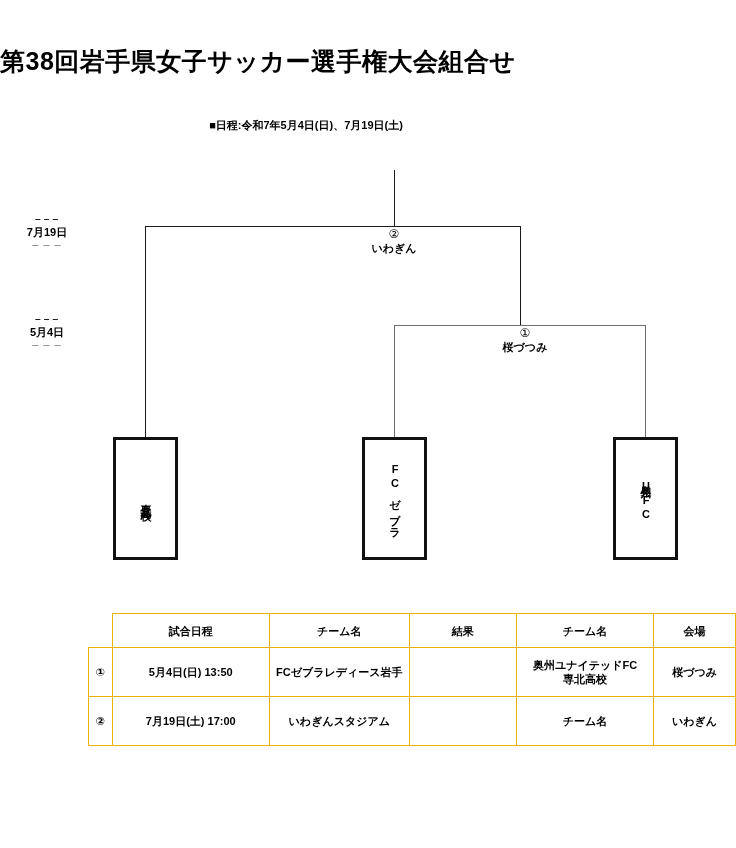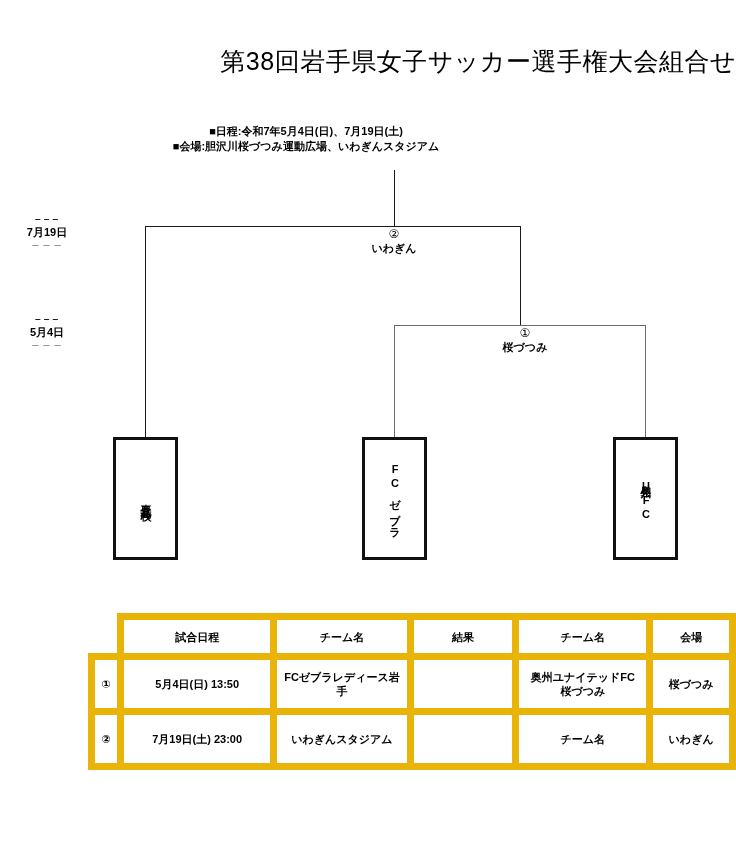--- a/index.html
+++ b/index.html
@@ -16,30 +16,30 @@
     color: #000000;
     overflow: hidden;
   }
 
   
   #page-title {
     position: absolute;
     left: 0;
     top: 45px;
     width: 736px;
-    text-align: right;
+    text-align: left;
     font-size: 25px;
-    font-weight: normal;
+    font-weight: bold;
     letter-spacing: 0.5px;
     white-space: nowrap;
   }
   #subtitle-block {
     position: absolute;
     left: 0;
-    top: 124px;
+    top: 118px;
     width: 612px;
     text-align: center;
     font-size: 11px;
     line-height: 15px;
     font-weight: bold;
   }
   .subtitle-line { white-space: nowrap; }
 
   
   #bracket {
@@ -117,21 +117,21 @@
   #results-table {
     position: absolute;
     left: 88px;
     top: 613px;
     border-collapse: collapse;
     table-layout: fixed;
     font-size: 11px;
     font-weight: bold;
   }
   #results-table td, #results-table th {
-    border: 7px solid #eab308;
+    border: 1px solid #eab308;
     text-align: center;
     vertical-align: middle;
     padding: 0 3px;
     font-weight: bold;
     line-height: 14px;
   }
   #results-table thead th { height: 33px; }
   #results-table tbody td { height: 48px; }
   .c-idx   { width: 17px; }
   .c-date  { width: 154px; }
@@ -142,21 +142,20 @@
   .idx-cell { font-size: 11px; padding: 0; }
   .blank-head { border-top: none !important; border-left: none !important; border-bottom: none !important; }
 </style>
 </head>
 <body>
 
 <div id="page-title">第38回岩手県女子サッカー選手権大会組合せ</div>
 
 <div id="subtitle-block">
   <div class="subtitle-line">■日程:令和7年5月4日(日)、7月19日(土)</div>
-  <div class="subtitle-line">■会場:胆沢川桜づつみ運動広場、いわぎんスタジアム</div>
 </div>
 
 <div id="bracket">
 
   <div class="bline v" style="left:394px; top:170px; height:57px;"></div>
 
   <div class="bline h" style="left:145px; top:226px; width:376px;"></div>
 
   <div class="bline v" style="left:145px; top:226px; height:211px;"></div>
 
@@ -215,25 +214,25 @@
       <th class="c-venue">会場</th>
     </tr>
   </thead>
   <tbody>
     <tr>
       <td class="c-idx idx-cell">①</td>
       <td class="c-date">5月4日(日)  13:50</td>
       <td class="c-team1">FCゼブラレディース岩手</td>
       <td class="c-res"></td>
       <td class="c-team2" style="white-space:pre-line;">奥州ユナイテッドFC
-桜づつみ</td>
+専北高校</td>
       <td class="c-venue">桜づつみ</td>
     </tr>
     <tr>
       <td class="c-idx idx-cell">②</td>
-      <td class="c-date">7月19日(土)  23:00</td>
+      <td class="c-date">7月19日(土)  17:00</td>
       <td class="c-team1">いわぎんスタジアム</td>
       <td class="c-res"></td>
       <td class="c-team2" style="white-space:pre-line;">チーム名</td>
       <td class="c-venue">いわぎん</td>
     </tr>
   </tbody>
 </table>
 
 </body></html>

